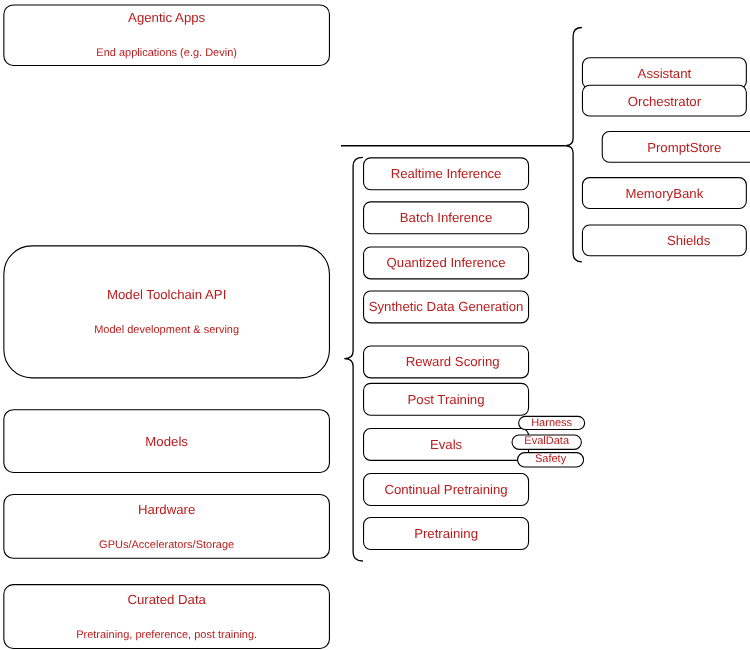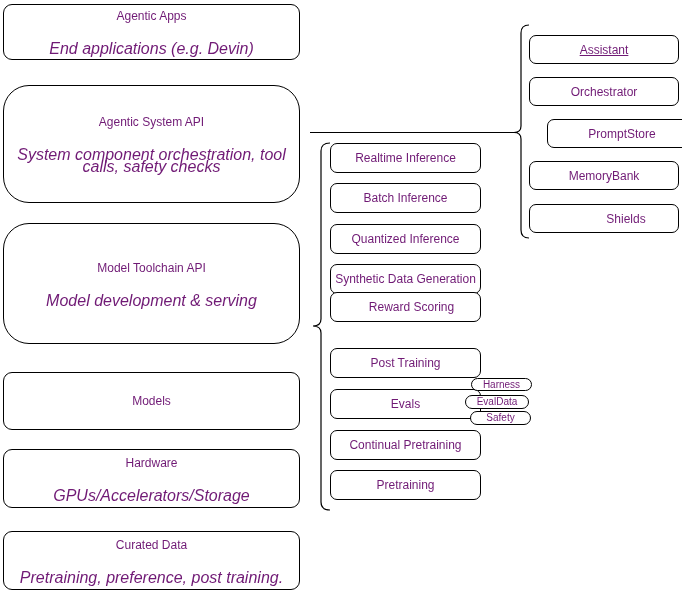--- a/index.html
+++ b/index.html
@@ -2,21 +2,21 @@
 <html><head>
 <meta charset="utf-8">
 <style>
   html, body { margin: 0; padding: 0; background: #ffffff; }
   .canvas {
     position: relative;
     width: 682px;
     height: 591px;
     background: #ffffff;
     font-family: "Liberation Sans", sans-serif;
-    color: #701a75;
+    color: #b91c1c;
     overflow: hidden;
   }
   .connectors {
     position: absolute;
     left: 0; top: 0;
     width: 682px; height: 591px;
     pointer-events: none;
   }
   .bigbox {
     position: absolute;
@@ -25,21 +25,21 @@
     box-sizing: border-box;
     border: 1px solid #000000;
     background: #ffffff;
     display: flex;
     flex-direction: column;
     align-items: center;
     justify-content: center;
     text-align: center;
   }
   .bigbox .title { font-size: 12px; line-height: 14px; }
-  .bigbox .subtitle { font-size: 16px; line-height: 12px; margin-top: 20px; padding: 0 8px; font-style: italic; }
+  .bigbox .subtitle { font-size: 10px; line-height: 12px; margin-top: 20px; padding: 0 8px; }
   .r-small { border-radius: 9px; }
   .r-large { border-radius: 26px; }
   .node {
     position: absolute;
     box-sizing: border-box;
     border: 1px solid #000000;
     border-radius: 7px;
     background: #ffffff;
     display: flex;
     align-items: center;
@@ -72,24 +72,20 @@
     <path d="M 310 132.5 L 514 132.5" stroke="#000000" stroke-width="1.2" fill="none"></path>
     <path d="M 529 25 Q 521 25 521 33 L 521 126 Q 521 132.5 514 132.5 Q 521 132.5 521 139 L 521 230 Q 521 238 529 238" stroke="#000000" stroke-width="1.2" fill="none"></path>
     <path d="M 330 143 Q 321 143 321 151 L 321 319 Q 321 326 313 326 Q 321 326 321 333 L 321 502 Q 321 510 330 510" stroke="#000000" stroke-width="1.2" fill="none"></path>
   </svg>
 
   <div class="bigbox r-small" style="top:4px; height:56px;">
     <div class="title">Agentic Apps</div>
     <div class="subtitle">End applications (e.g. Devin)</div>
   </div>
 
-  <div class="bigbox r-large" style="top:85px; height:118px;">
-    <div class="title">Agentic System API</div>
-    <div class="subtitle">System component orchestration, tool calls, safety checks</div>
-  </div>
 
   <div class="bigbox r-large" style="top:223px; height:121px;">
     <div class="title">Model Toolchain API</div>
     <div class="subtitle">Model development &amp; serving</div>
   </div>
 
   <div class="bigbox r-small" style="top:372px; height:58px;gap:34px;">
     <div class="title">Models</div>
   </div>
 
@@ -100,29 +96,29 @@
 
   <div class="bigbox r-small" style="top:531px; height:59px;">
     <div class="title">Curated Data</div>
     <div class="subtitle">Pretraining, preference, post training.</div>
   </div>
 
   <div class="node mid-node" style="top:143px;">Realtime Inference</div>
   <div class="node mid-node" style="top:183px;">Batch Inference</div>
   <div class="node mid-node" style="top:224px;">Quantized Inference</div>
   <div class="node mid-node" style="top:264px;">Synthetic Data Generation</div>
-  <div class="node mid-node" style="top:292px;padding-left:12px;">Reward Scoring</div>
+  <div class="node mid-node" style="top:314px;padding-left:12px;">Reward Scoring</div>
   <div class="node mid-node" style="top:348px;">Post Training</div>
   <div class="node mid-node" style="top:389px;">Evals</div>
   <div class="node mid-node" style="top:430px;">Continual Pretraining</div>
   <div class="node mid-node" style="top:470px;">Pretraining</div>
 
   <div class="tag" style="left:471px; top:378px; width:61px; height:13px;">Harness</div>
   <div class="tag" style="left:465px; top:395px; width:64px; height:14px;">EvalData</div>
   <div class="tag" style="left:470px; top:411px; width:61px; height:14px;">Safety</div>
 
-  <div class="node right-node" style="top:35px;text-decoration:underline;">Assistant</div>
+  <div class="node right-node" style="top:52px;">Assistant</div>
   <div class="node right-node" style="top:77px;">Orchestrator</div>
   <div class="node right-node" style="top:119px;margin-left:18px;">PromptStore</div>
   <div class="node right-node" style="top:161px;">MemoryBank</div>
   <div class="node right-node" style="top:204px;padding-left:44px;">Shields</div>
 
 </div>
 
 </body></html>

